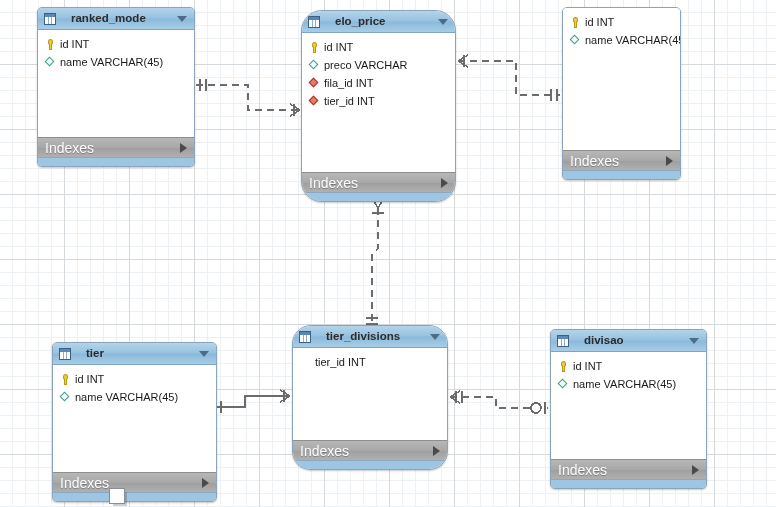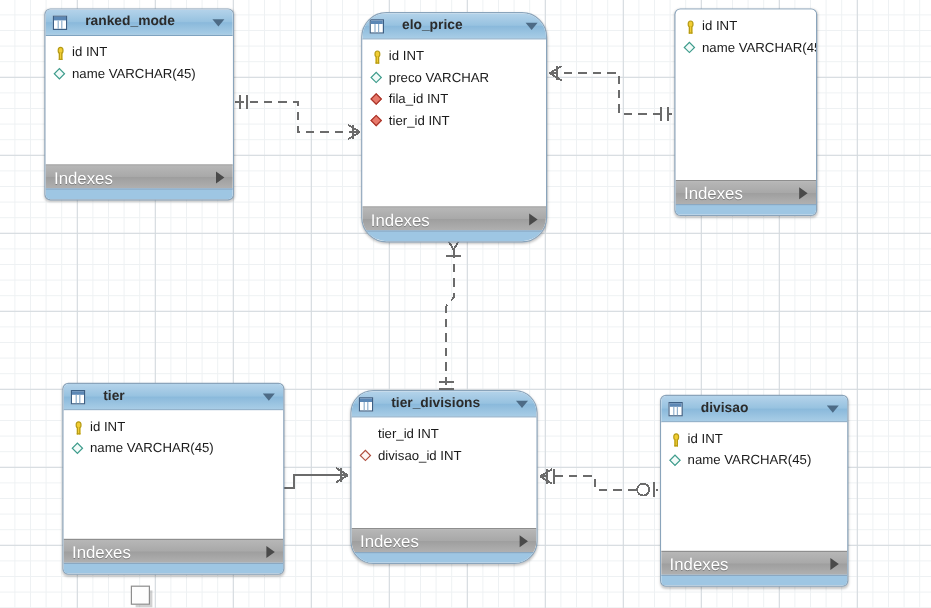--- a/index.html
+++ b/index.html
@@ -336,21 +336,21 @@
             <span class="col-ico ico-col"></span>
             <span class="col-name">name VARCHAR(45)</span>
           </div>
         </div>
         <div class="tbl-indexes">
           <span class="idx-label">Indexes</span>
           <span class="idx-arrow"></span>
         </div>
         <div class="tbl-footer"></div>
       </div>
-      <div class="table-box" style="left: 52px; top: 319px; width: 185px; height: 160px;">
+      <div class="table-box" style="left: 52px; top: 342px; width: 165px; height: 160px;">
         <div class="tbl-header">
           <span class="tbl-icon"></span>
           <span class="tbl-title">tier</span>
           <span class="tbl-caret"></span>
         </div>
         <div class="tbl-body">
           <div class="col-row">
             <span class="col-ico ico-key"></span>
             <span class="col-name">id INT</span>
           </div>
@@ -369,24 +369,20 @@
         <div class="tbl-header">
           <span class="tbl-icon"></span>
           <span class="tbl-title">tier_divisions</span>
           <span class="tbl-caret"></span>
         </div>
         <div class="tbl-body">
           <div class="col-row">
             <span class="col-ico ico-none"></span>
             <span class="col-name">tier_id INT</span>
           </div>
-          <div class="col-row">
-            <span class="col-ico ico-fkh"></span>
-            <span class="col-name">divisao_id INT</span>
-          </div>
         </div>
         <div class="tbl-indexes">
           <span class="idx-label">Indexes</span>
           <span class="idx-arrow"></span>
         </div>
         <div class="tbl-footer"></div>
       </div>
       <div class="table-box" style="left: 550px; top: 329px; width: 157px; height: 160px;">
         <div class="tbl-header">
           <span class="tbl-icon"></span>

